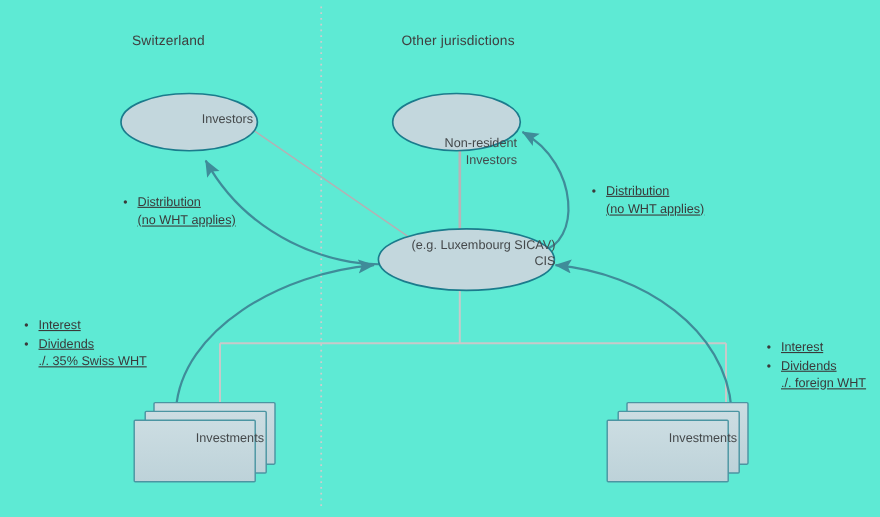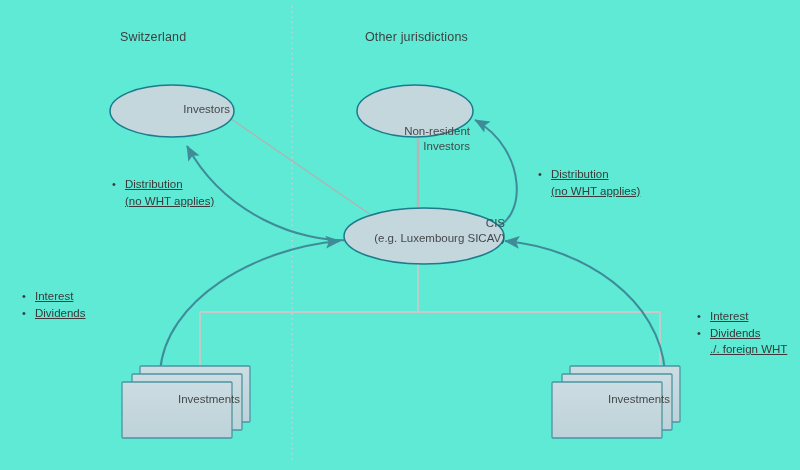--- a/index.html
+++ b/index.html
@@ -133,41 +133,42 @@
   <div class="col-header" id="header-other">Other jurisdictions</div>
 
   <div class="node-label" id="label-investors">Investors</div>
 
   <div class="node-label" id="label-nonresident">
     <div>Non-resident</div>
     <div>Investors</div>
   </div>
 
   <div class="node-label" id="label-cis">
+    <div>(e.g. Luxembourg SICAV)</div>
     <div>CIS</div>
-    <div>(e.g. Luxembourg SICAV)</div>
   </div>
 
   <div class="node-label" id="label-inv-left">Investments</div>
 
   <div class="node-label" id="label-inv-right">Investments</div>
 
   <div class="annotation" id="ann-left-distribution">
     <div class="bullet-line">Distribution</div>
     <div class="plain-line">(no WHT applies)</div>
   </div>
 
   <div class="annotation" id="ann-right-distribution">
     <div class="bullet-line">Distribution</div>
     <div class="plain-line">(no WHT applies)</div>
   </div>
 
   <div class="annotation" id="ann-left-income">
     <div class="bullet-line">Interest</div>
     <div class="bullet-line">Dividends</div>
+    <div class="plain-line">./. 35% Swiss WHT</div>
   </div>
 
   <div class="annotation" id="ann-right-income">
     <div class="bullet-line">Interest</div>
     <div class="bullet-line">Dividends</div>
     <div class="plain-line">./. foreign WHT</div>
   </div>
 
 </div>
 

